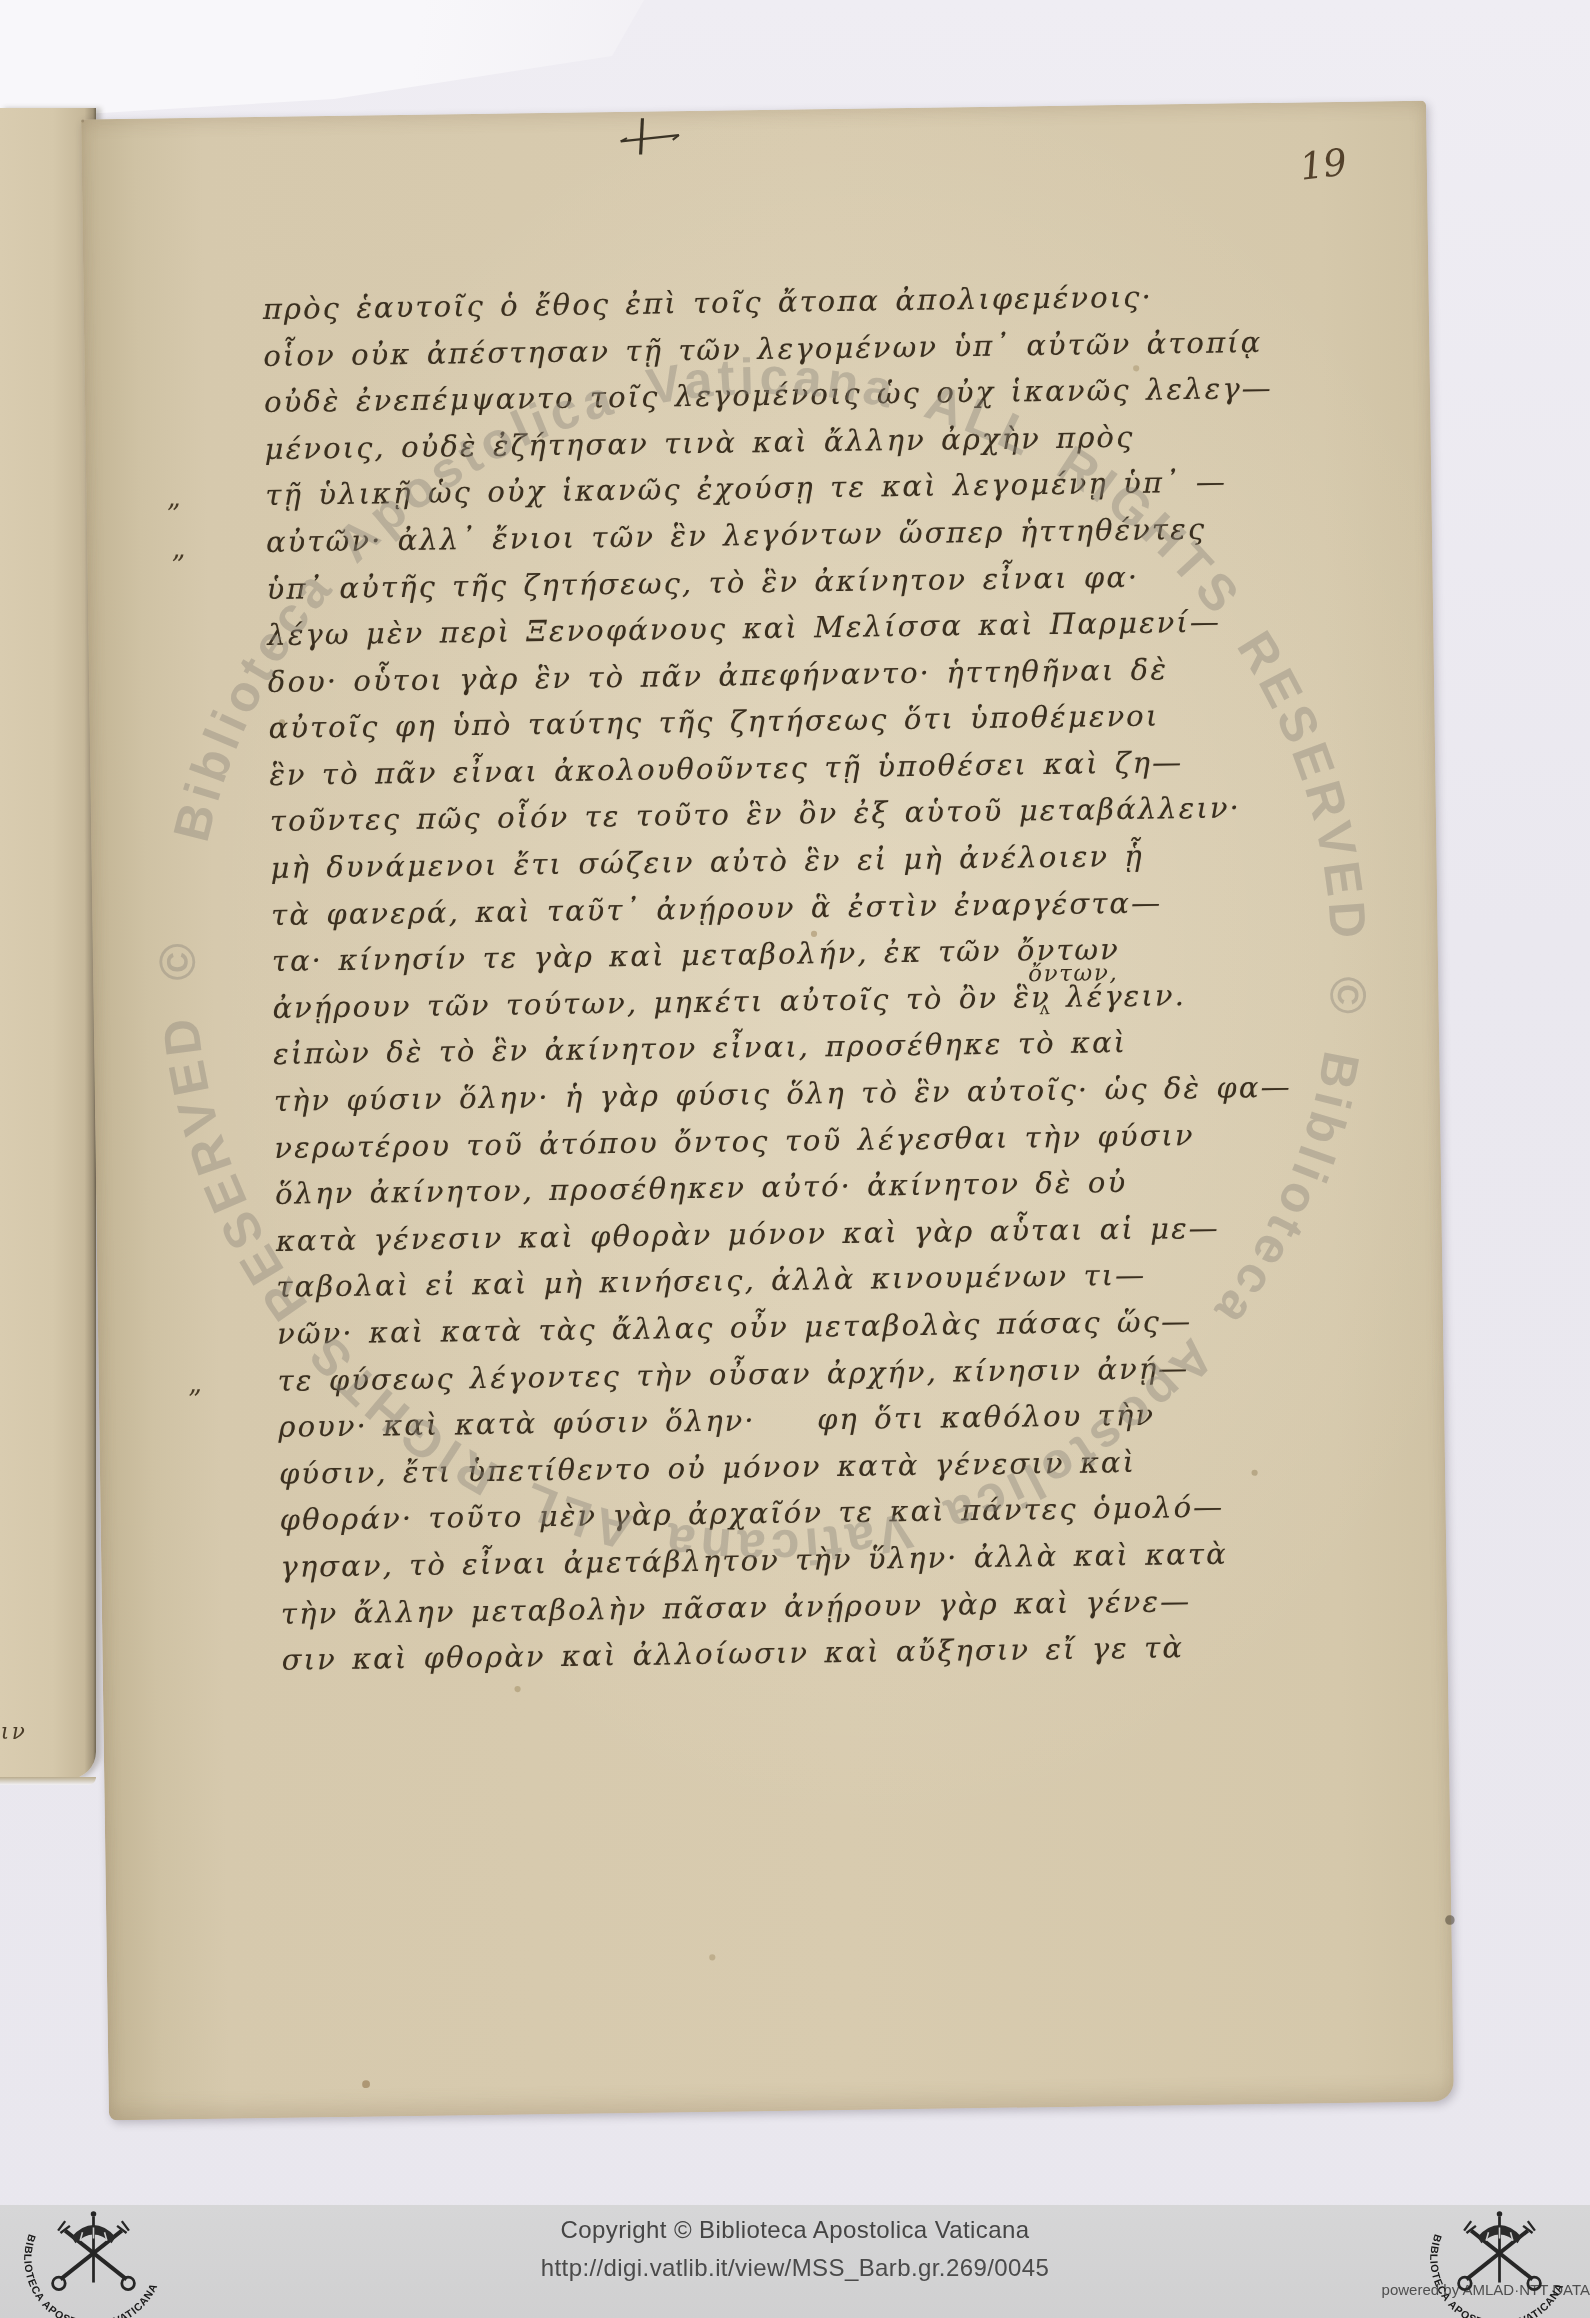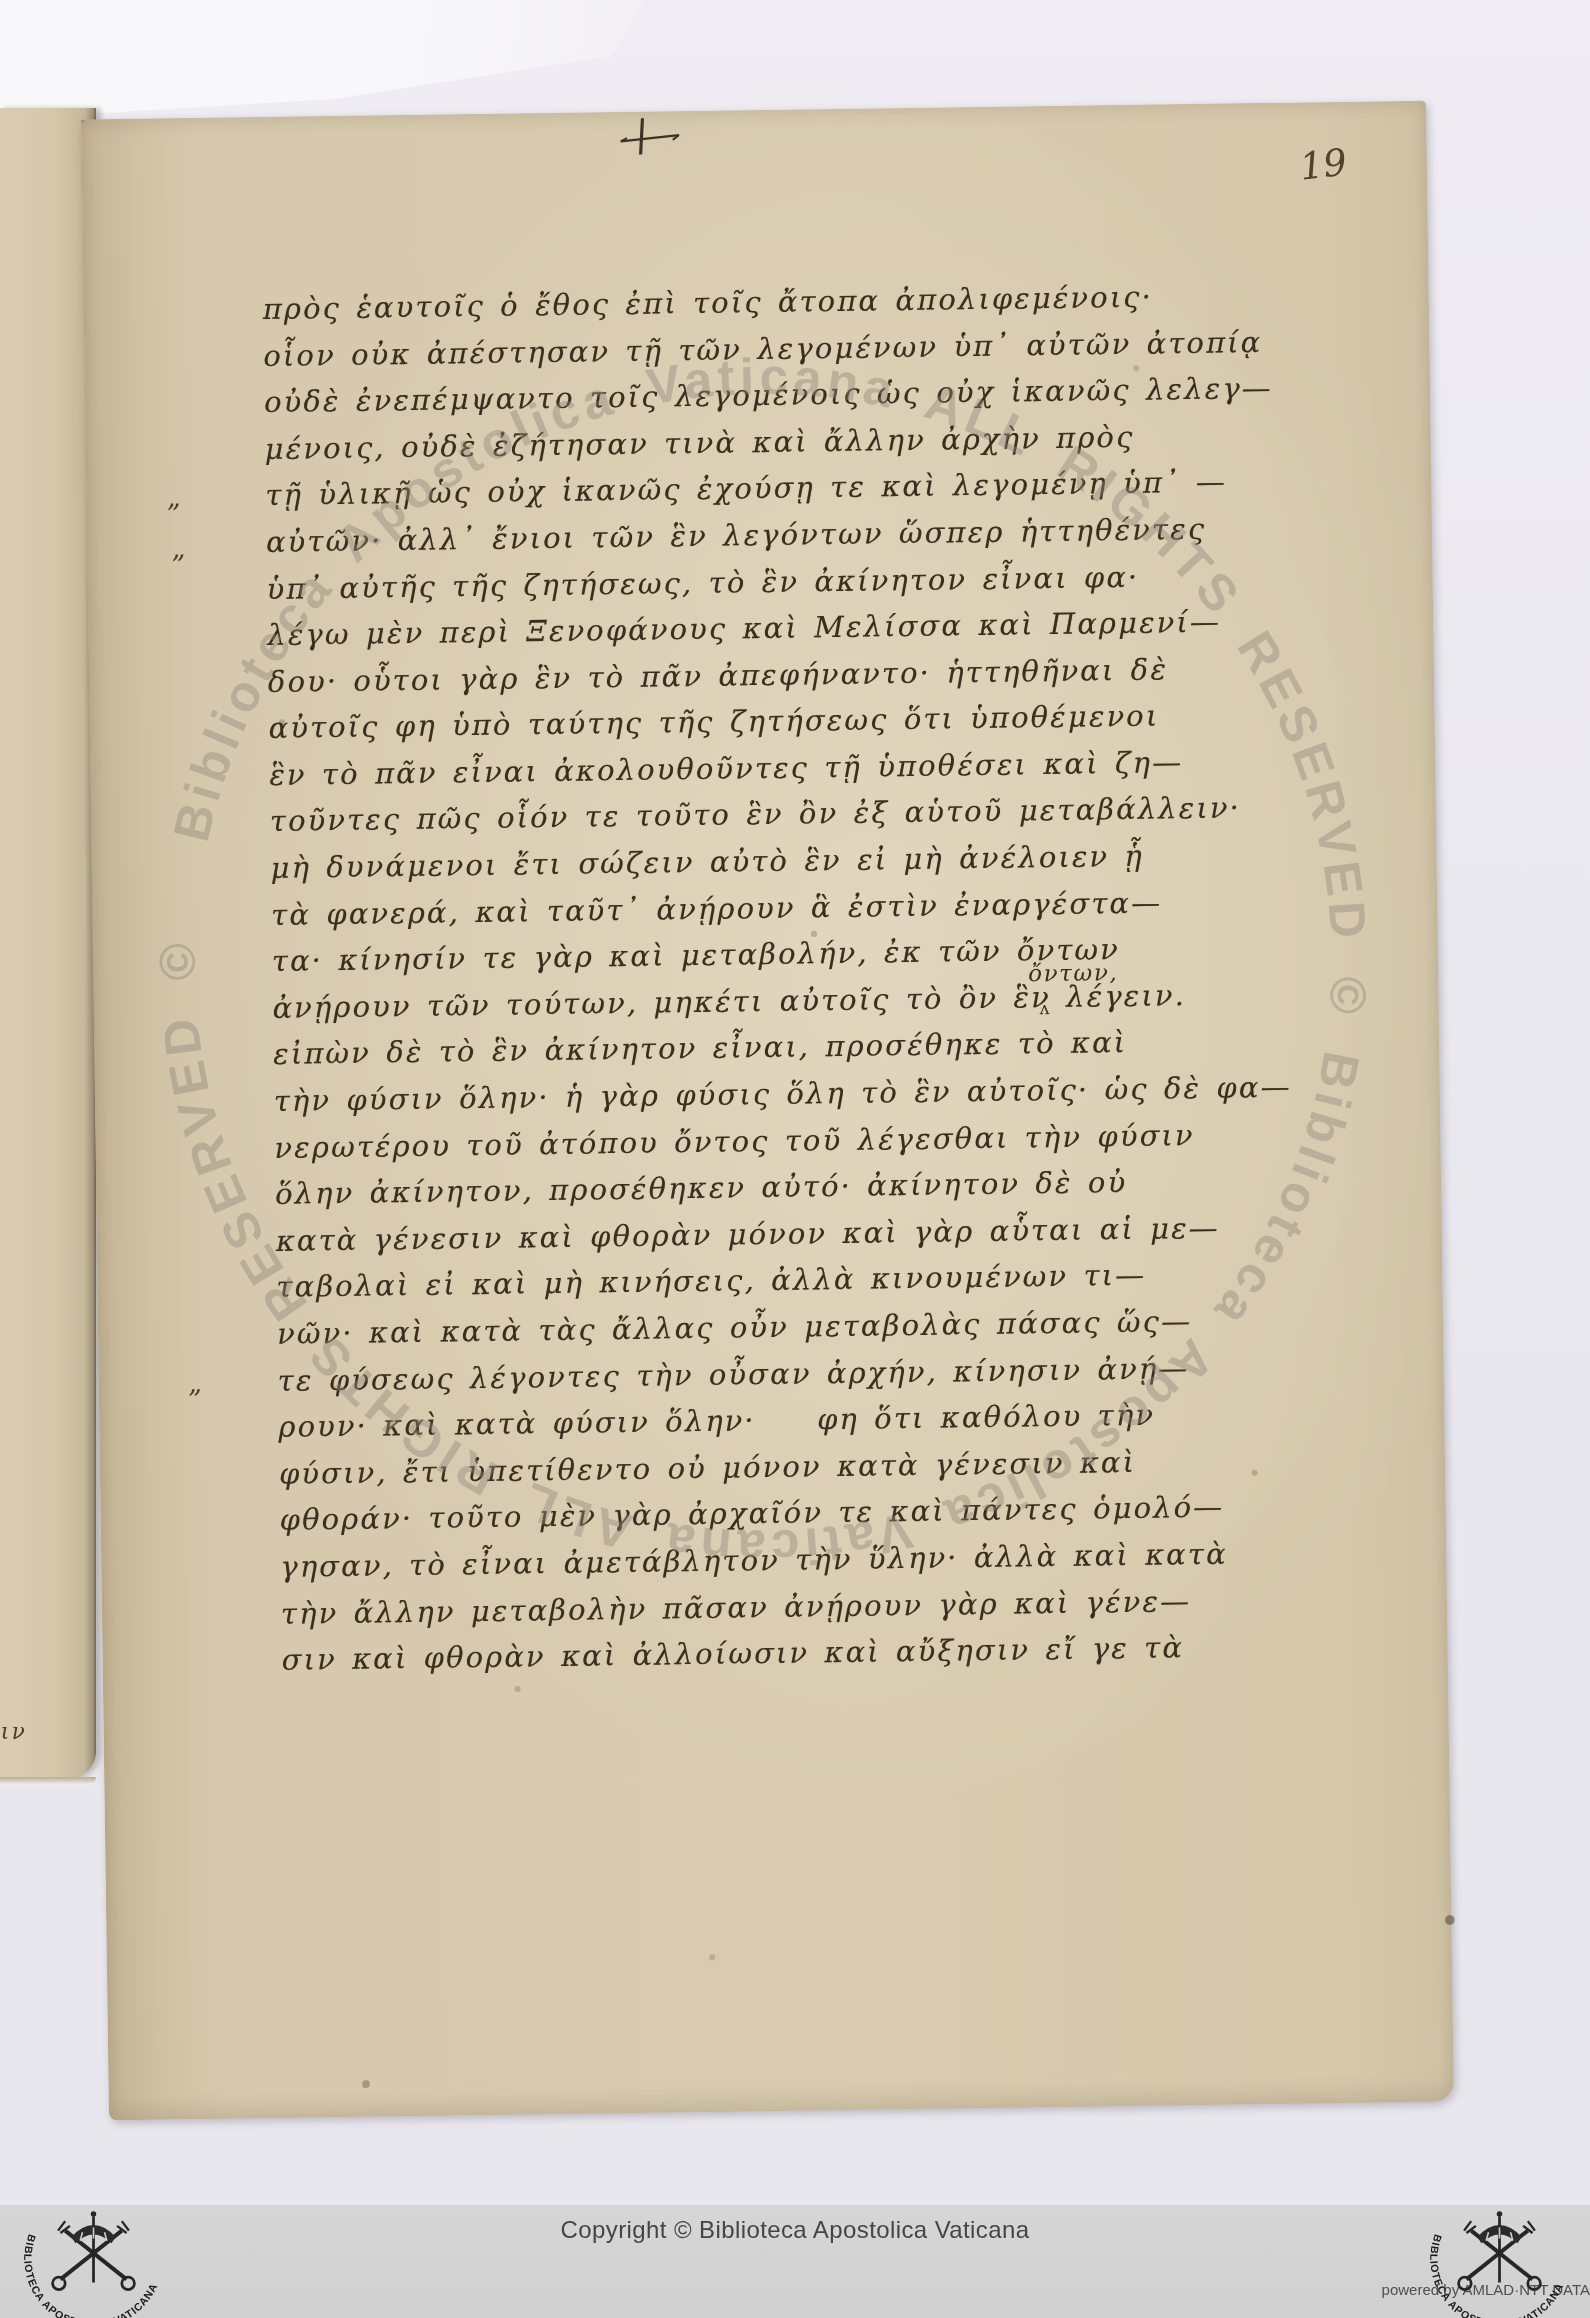--- a/index.html
+++ b/index.html
@@ -171,20 +171,21 @@
   </defs>
   <g transform="rotate(12 960 1210)">
     <text>
       <textPath href="#wmCircle">Biblioteca Apostolica Vaticana ALL RIGHTS RESERVED ©  Biblioteca Apostolica Vaticana ALL RIGHTS RESERVED ©  </textPath>
     </text>
   </g>
 </svg>
 
 <div class="footer">
   <div class="copyright">Copyright © Biblioteca Apostolica Vaticana</div>
+  <div class="url">http://digi.vatlib.it/view/MSS_Barb.gr.269/0045</div>
   <div class="powered">powered by AMLAD·NTT DATA</div>
 
   <svg class="emblem left" viewBox="0 0 220 150">
     <defs>
         <path id="embArcL" d="M 28 34 A 88 88 0 1 0 192 34" fill="none"></path>
       </defs>
     <g stroke="#262626" fill="none">
       <path d="M68 92 L146 30" stroke-width="5"></path>
       <path d="M152 92 L74 30" stroke-width="5"></path>
       <circle cx="66" cy="97" r="8" stroke-width="3.5"></circle>

